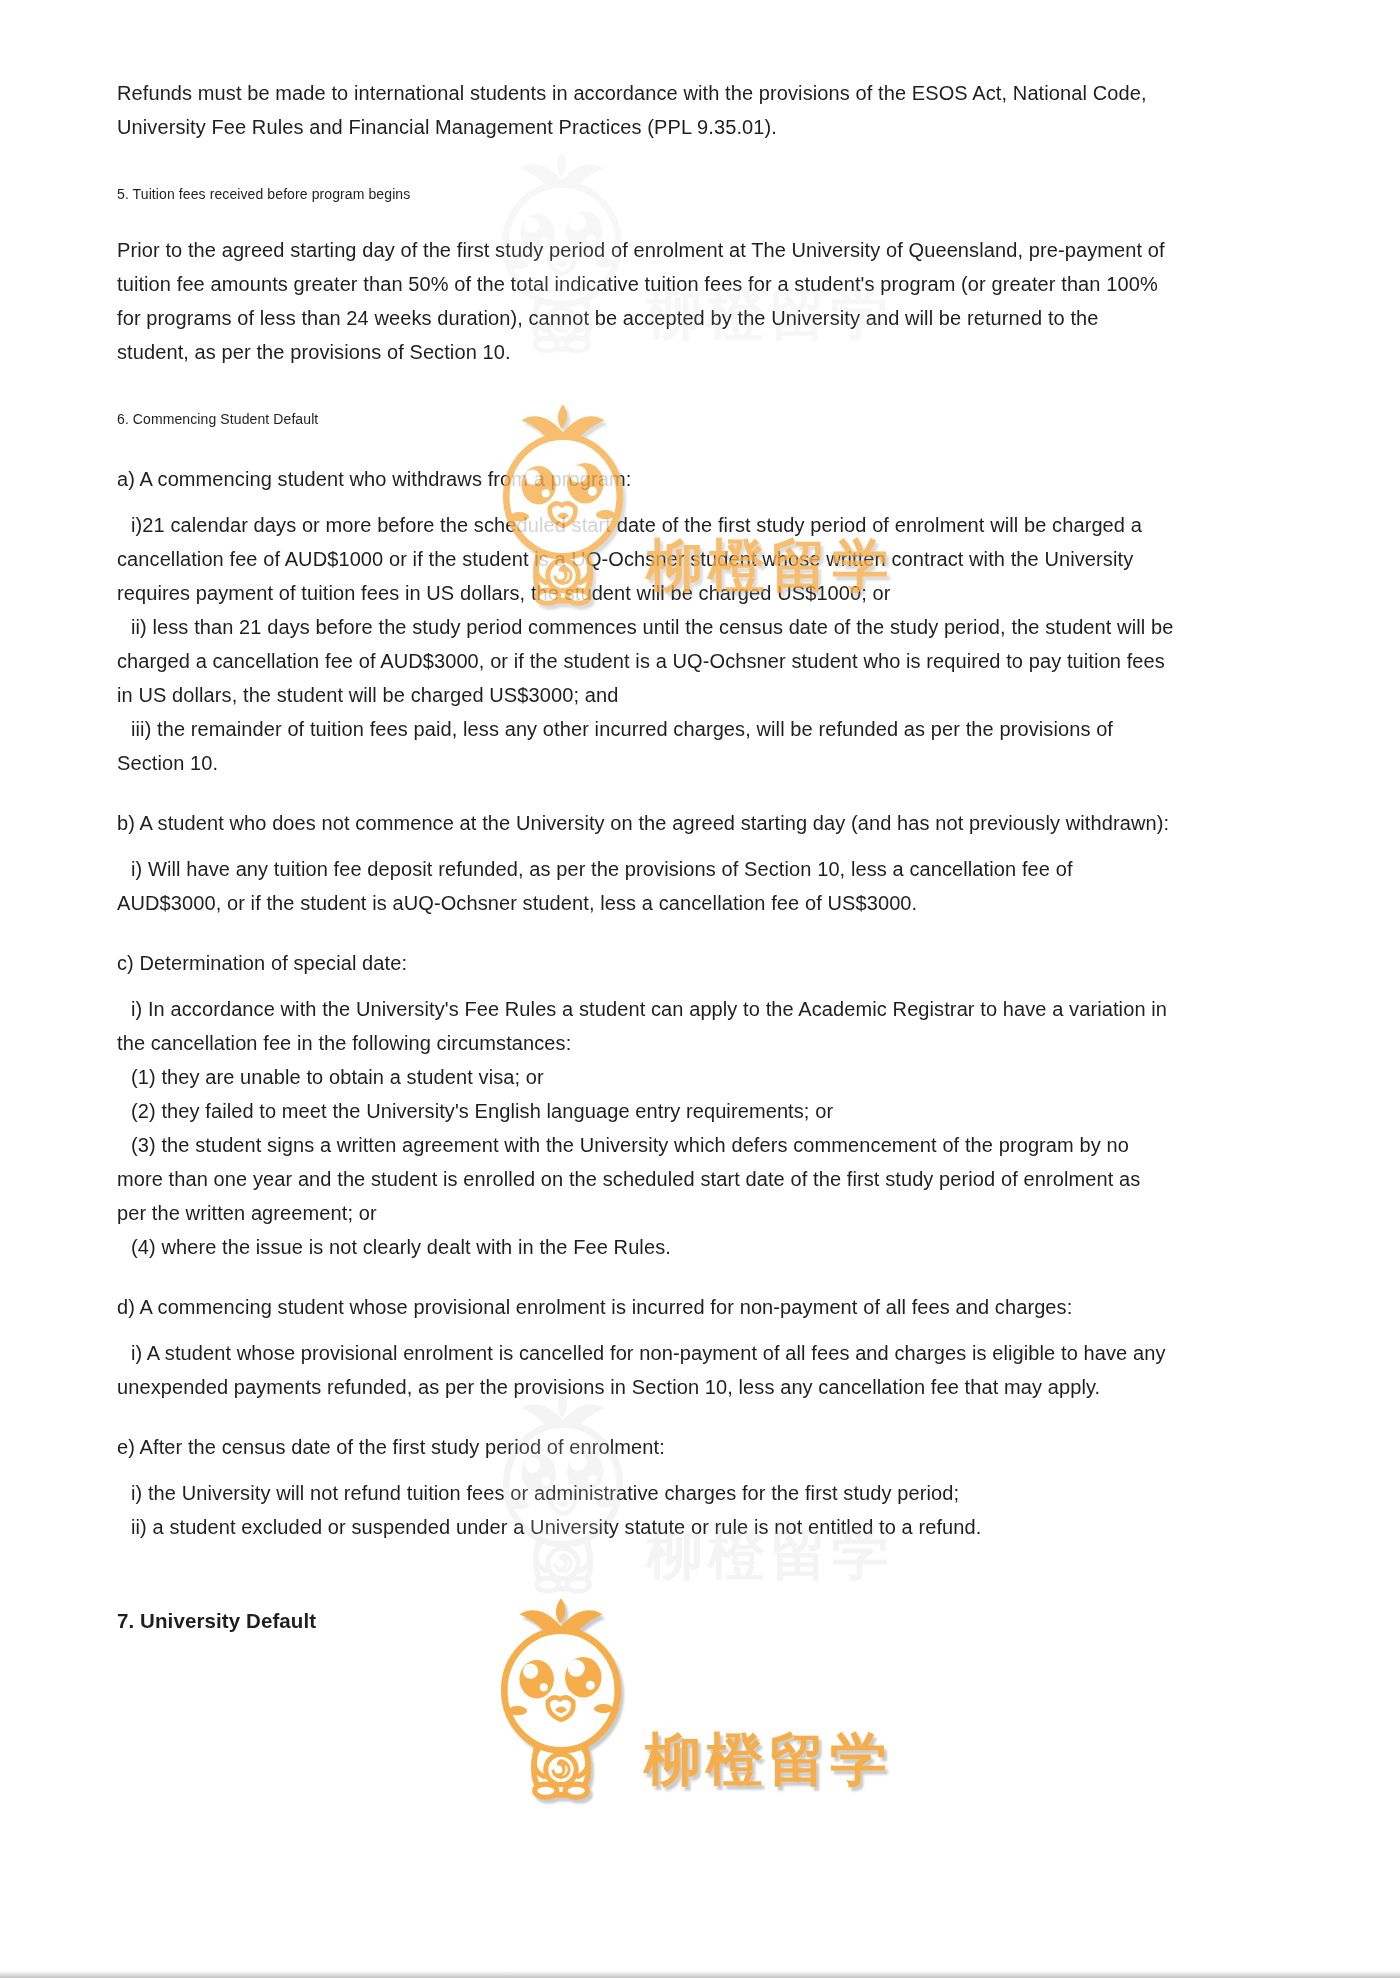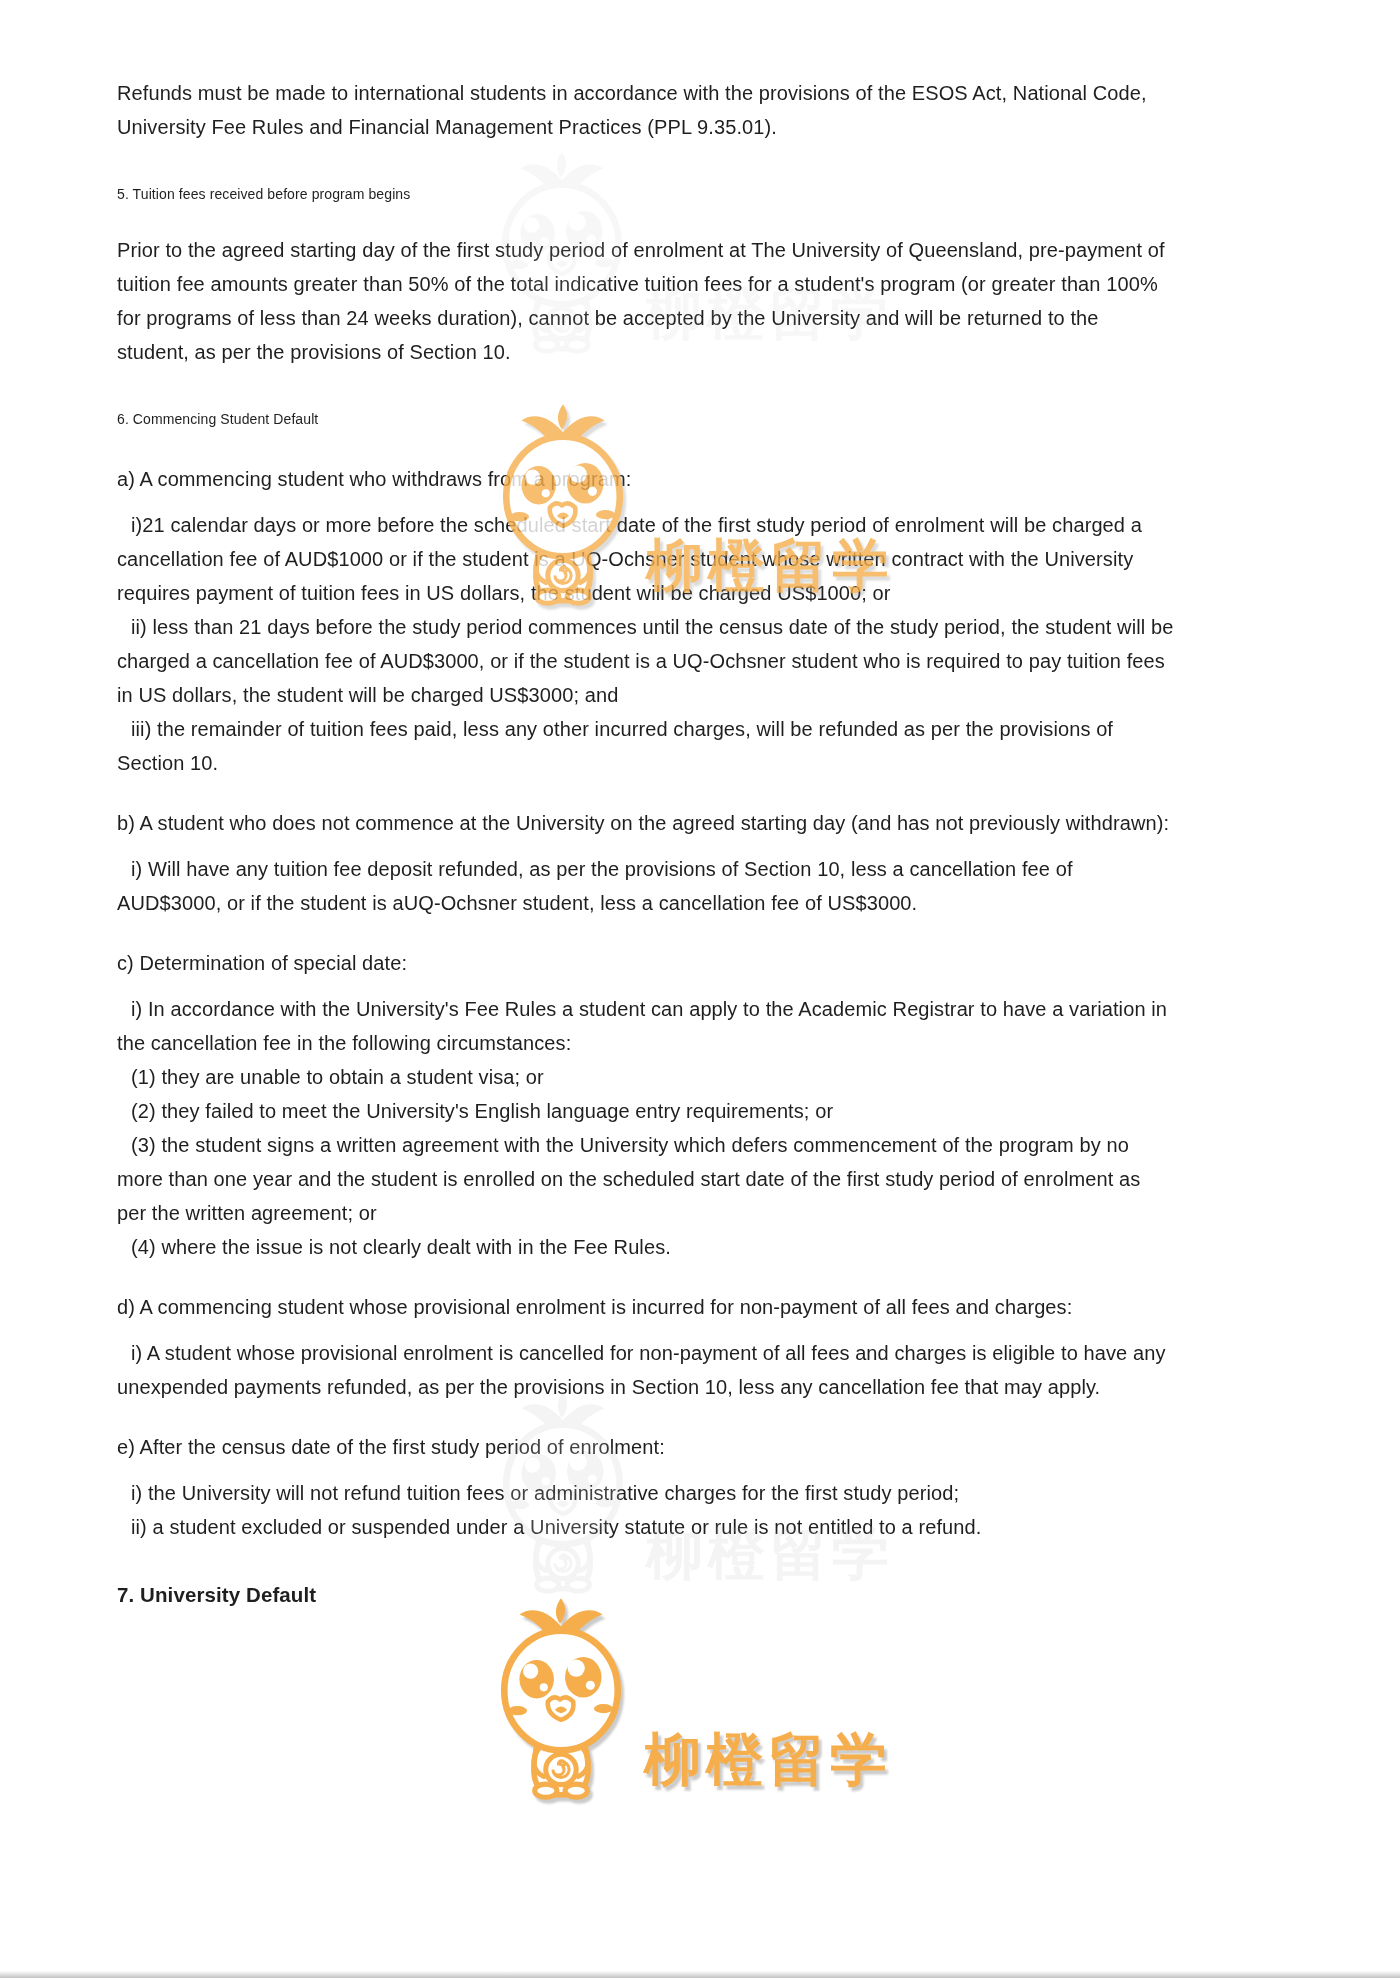--- a/index.html
+++ b/index.html
@@ -17,21 +17,21 @@
     position: relative;
     z-index: 1;
     padding: 76px 120px 0 117px;
     width: 1295px;
     font-size: 20px;
     line-height: 34px;
     letter-spacing: 0.1px;
   }
   .para       { margin-top: 0; }
   .heading    { font-weight: normal; margin-top: 33px; margin-bottom: 22px; font-size: 14px; }
-  .heading-last { font-weight: bold; margin-top: 34px; font-size: 20.5px; }
+  .heading-last { font-weight: bold; margin-top: 60px; font-size: 20.5px; }
   .item       { margin-top: 26px; }
   .sub        { margin-top: 12px; text-indent: 14px; }
   .sub0       { margin-top: 0;  text-indent: 14px; }
 
   
   .watermark {
     position: absolute;
     z-index: 2;
     pointer-events: none;
     display: block;

